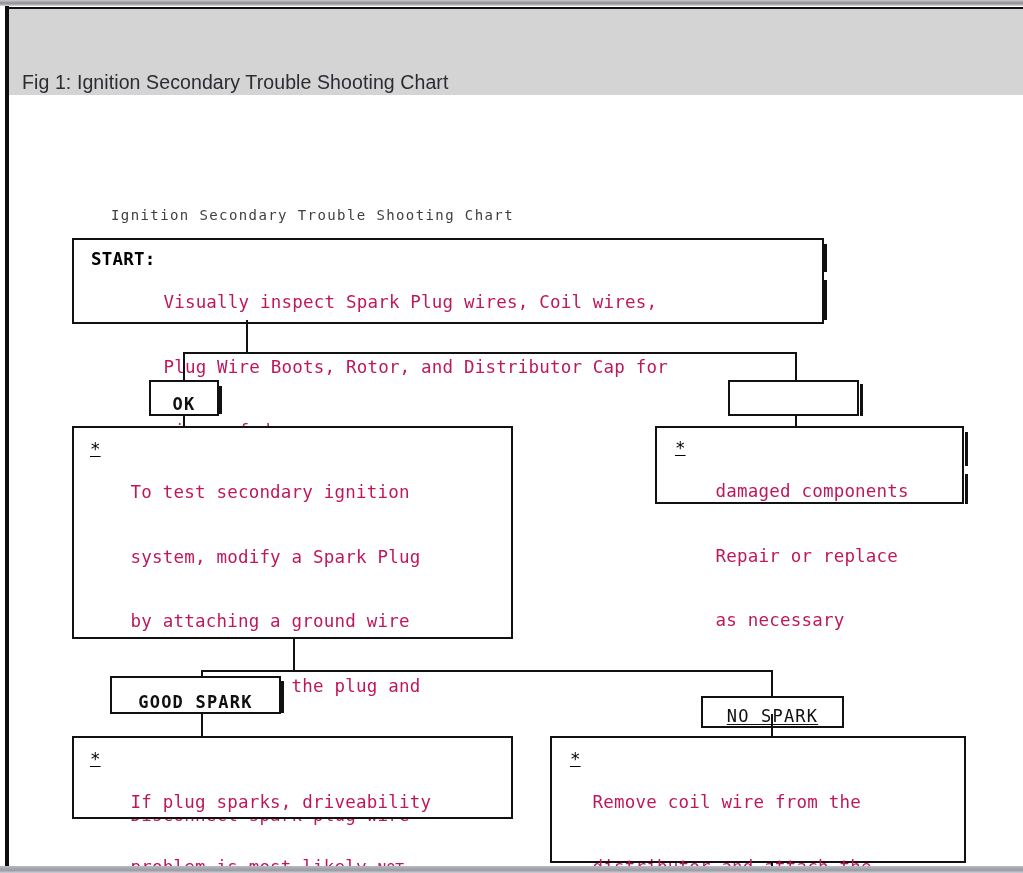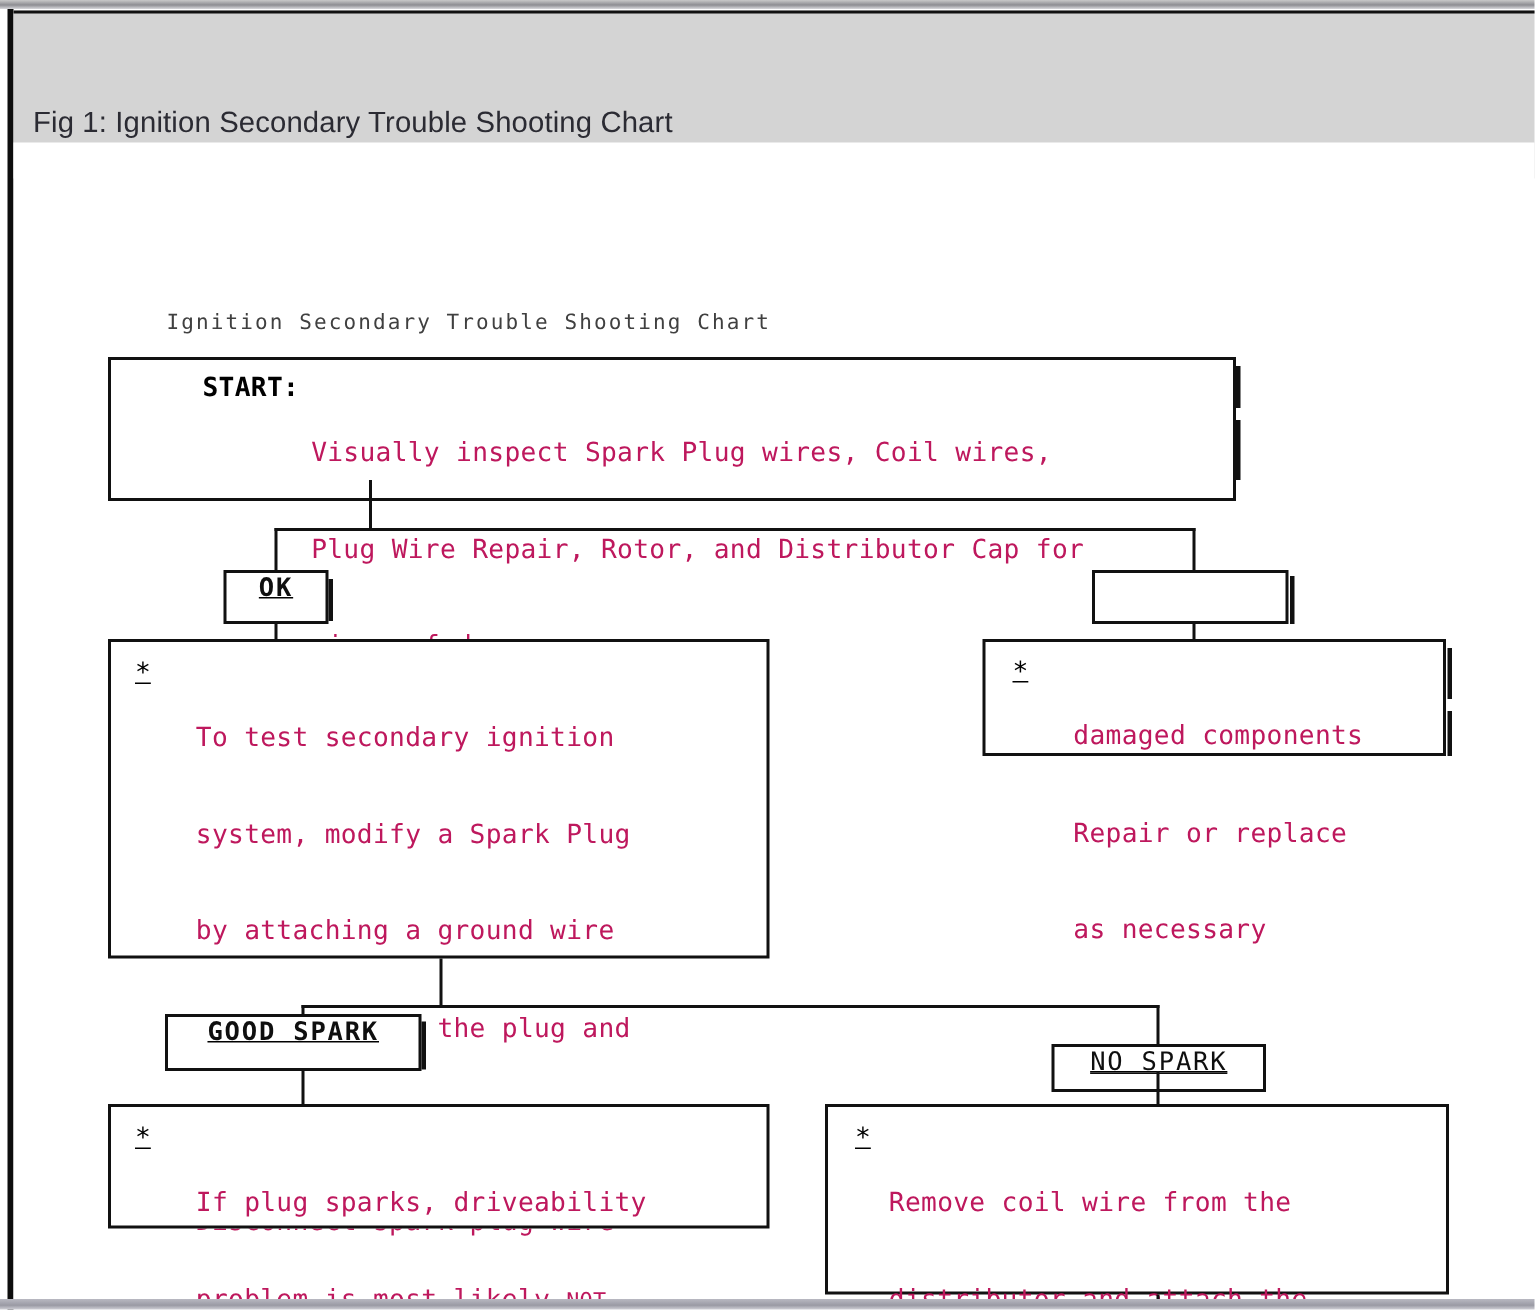--- a/index.html
+++ b/index.html
@@ -148,47 +148,47 @@
   .smallcap { font-size: 14.5px; }
 
   
   .ln {
     position: absolute;
     background: #111111;
   }
   .ln.v { width: 2px; }
   .ln.h { height: 2px; }
 
-  .centerbox { display: flex; align-items: flex-start; justify-content: center; height: 100%; text-decoration: underline; }
+  .centerbox { display: flex; align-items: flex-end; justify-content: center; height: 100%; }
 </style>
 </head>
 <body>
 
 <div id="viewer">
 
   <div class="top-strip"></div>
   <div class="left-rail"></div>
 
   <div class="header-bar">
     <div class="header-title">Fig 1: Ignition Secondary Trouble Shooting Chart</div>
   </div>
 
   <div class="page-sheet">
     <div id="chart">
 
       <div class="chart-heading">Ignition Secondary Trouble Shooting Chart</div>
 
-      <div class="nbox" style="left:63px; top:143px; width:752px; height:96px;padding-left:44px;">
+      <div class="nbox" style="left:63px; top:143px; width:752px; height:86px;">
         <div class="edge-nick seg-a" style="height:28px;"></div>
         <div class="edge-nick seg-b" style="top:40px; height:40px;"></div>
         <div class="start-row" style="padding:9px 0 0 17px;">
           <div class="start-key">START:</div>
           <div class="bodytext" style="margin-left:8px;">
             <div>Visually inspect Spark Plug wires, Coil wires,</div>
-            <div>Plug Wire Repair, Rotor, and Distributor Cap for</div>
+            <div>Plug Wire Boots, Rotor, and Distributor Cap for</div>
             <div>signs of damage.</div>
           </div>
         </div>
       </div>
 
       <div class="ln v" style="left:237px; top:225px; height:32px;"></div>
       <div class="ln h" style="left:174px; top:257px; width:614px;"></div>
       <div class="ln v" style="left:174px; top:257px; height:28px;"></div>
       <div class="ln v" style="left:786px; top:257px; height:28px;"></div>
 

